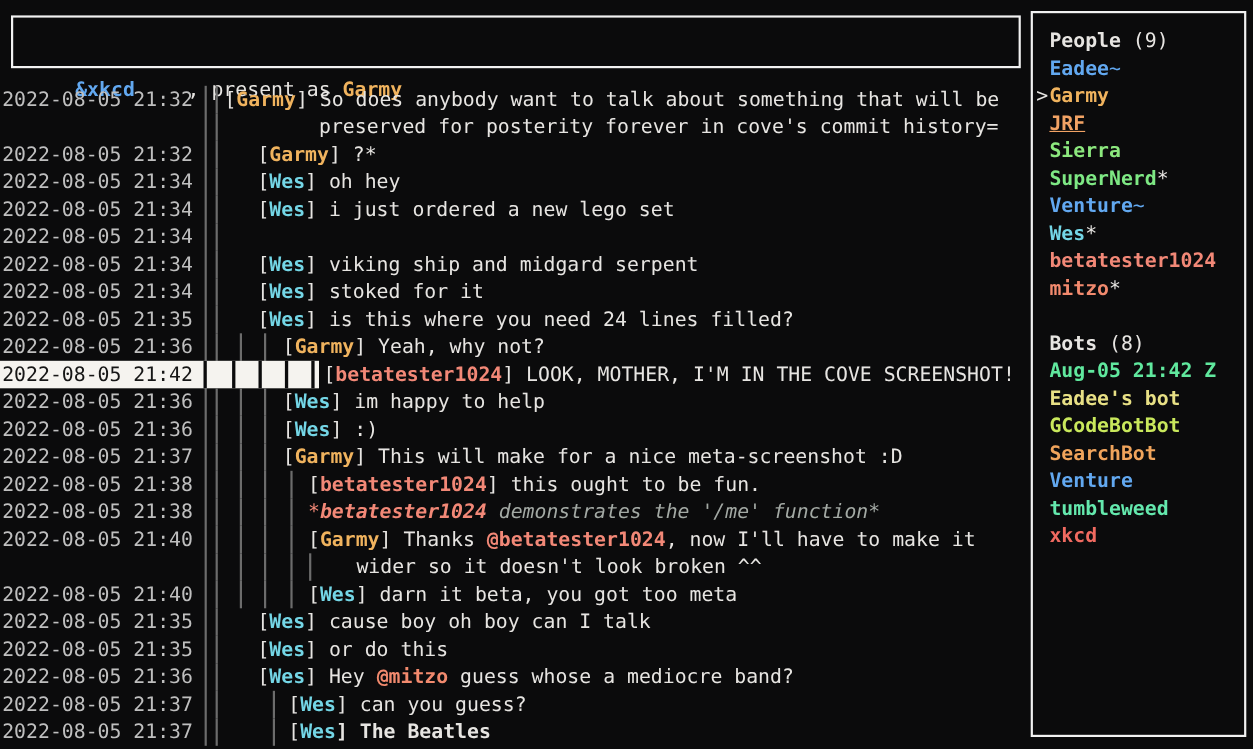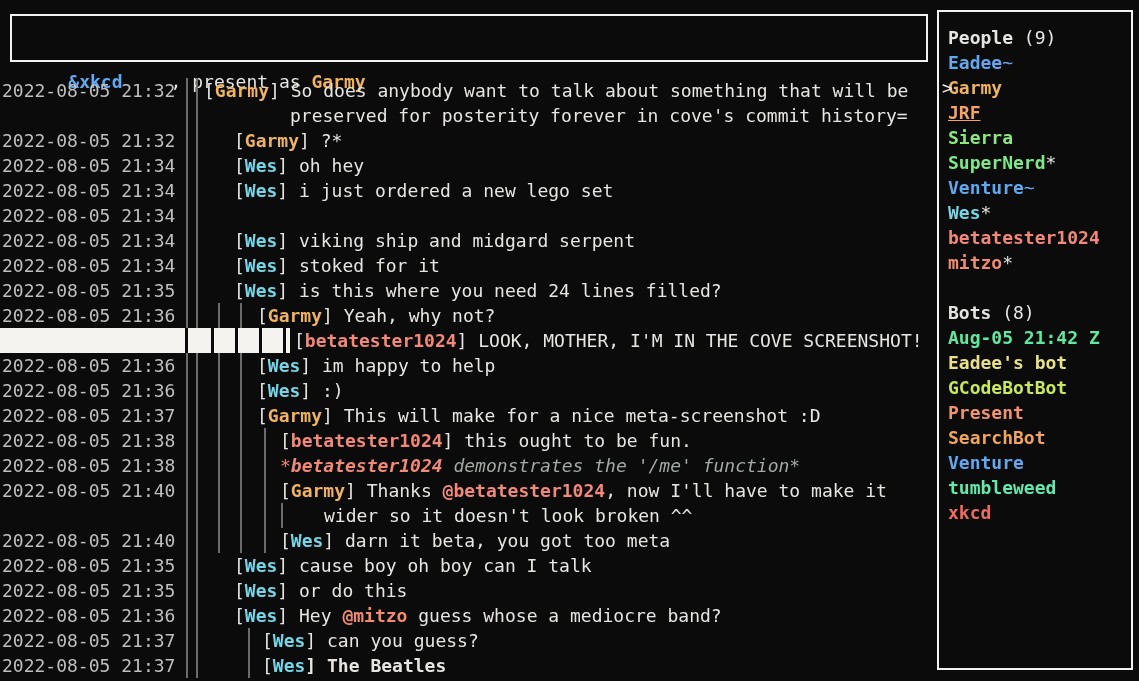--- a/index.html
+++ b/index.html
@@ -24,21 +24,21 @@
   .msg { position:absolute; top:0; white-space:pre; }
   .hl-bg { position:absolute; left:0; top:0; height:25px; }
   .hl-gap { position:absolute; top:0; width:3px; height:25px; }
   .b { font-weight:bold; }
   .i { font-style:italic; }
 
   
   .sidebar { position:absolute; left:937px; top:10px; width:196px; height:660px;
              border:2px solid #f2f2f2; background:#0b0b0c; padding-top:13px; }
   .side-line { position:relative; height:25px; line-height:25px; font-size:18px;
-               padding-left:9px; white-space:pre; }
+               padding-left:15px; white-space:pre; }
   .cursor { position:absolute; left:3px; top:0; }
 </style>
 </head>
 <body>
 
 <div class="screen">
 
   <div class="header-box">
     <span class="hdr-room" style="color: rgb(98, 168, 240);">&amp;xkcd</span><span style="color: rgb(231, 229, 226); margin-left: 48px;">, present as </span><span class="hdr-nick" style="color: rgb(240, 179, 94);">Garmy</span>
   </div>
@@ -96,20 +96,21 @@
         <div class="guide" style="left: 240px;"></div>
         <span class="msg" style="left: 257px; text-align: right;"><span style="color: rgb(231, 229, 226);">[</span><span class="b" style="color: rgb(240, 179, 94);">Garmy</span><span style="color: rgb(231, 229, 226);">] Yeah, why not?</span></span>
       </div>
       <div class="row">
         <div class="hl-bg" style="width: 290px; background: rgb(245, 243, 239);"></div>
         <div class="hl-gap" style="left: 185px; background: rgb(11, 11, 12);"></div>
         <div class="hl-gap" style="left: 211px; background: rgb(11, 11, 12);"></div>
         <div class="hl-gap" style="left: 235px; background: rgb(11, 11, 12);"></div>
         <div class="hl-gap" style="left: 259px; background: rgb(11, 11, 12);"></div>
         <div class="hl-gap" style="left: 283px; background: rgb(11, 11, 12);"></div>
+        <span class="ts" style="color: rgb(22, 22, 22);">2022-08-05 21:42</span>
         <span class="msg" style="left: 294px;"><span style="color: rgb(231, 229, 226);">[</span><span class="b" style="color: rgb(242, 136, 119);">betatester1024</span><span style="color: rgb(231, 229, 226);">] LOOK, MOTHER, I'M IN THE COVE SCREENSHOT!</span></span>
       </div>
       <div class="row">
         <span class="ts" style="color: rgb(191, 191, 191);">2022-08-05 21:36</span>
         <div class="guide" style="left: 196px;"></div>
         <div class="guide" style="left: 218px;"></div>
         <div class="guide" style="left: 240px;"></div>
         <span class="msg" style="left: 257px;"><span style="color: rgb(231, 229, 226);">[</span><span class="b" style="color: rgb(116, 214, 230);">Wes</span><span style="color: rgb(231, 229, 226);">] im happy to help</span></span>
       </div>
       <div class="row">
@@ -205,20 +206,19 @@
       <div class="side-line"><span class="b" style="color: rgb(126, 232, 132);">SuperNerd</span><span style="color: rgb(231, 229, 226);">*</span></div>
       <div class="side-line"><span class="b" style="color: rgb(98, 168, 240);">Venture</span><span style="color: rgb(98, 168, 240);">~</span></div>
       <div class="side-line"><span class="b" style="color: rgb(116, 214, 230);">Wes</span><span style="color: rgb(231, 229, 226);">*</span></div>
       <div class="side-line"><span class="b" style="color: rgb(242, 136, 119);">betatester1024</span></div>
       <div class="side-line"><span class="b" style="color: rgb(242, 138, 110);">mitzo</span><span style="color: rgb(231, 229, 226);">*</span></div>
       <div class="side-line"></div>
       <div class="side-line"><span class="b" style="color: rgb(231, 229, 226);">Bots</span><span style="color: rgb(231, 229, 226);"> (8)</span></div>
       <div class="side-line"><span class="b" style="color: rgb(96, 232, 158);">Aug-05 21:42 Z</span></div>
       <div class="side-line"><span class="b" style="color: rgb(232, 224, 133);">Eadee's bot</span></div>
       <div class="side-line"><span class="b" style="color: rgb(201, 232, 92);">GCodeBotBot</span></div>
-      <div class="side-line"><span class="b" style="color: rgb(242, 147, 108);">Present</span></div>
       <div class="side-line"><span class="b" style="color: rgb(240, 164, 92);">SearchBot</span></div>
       <div class="side-line"><span class="b" style="color: rgb(98, 168, 240);">Venture</span></div>
       <div class="side-line"><span class="b" style="color: rgb(100, 232, 173);">tumbleweed</span></div>
       <div class="side-line"><span class="b" style="color: rgb(240, 106, 96);">xkcd</span></div>
     </div>
 
 </div>
 
 </body></html>

